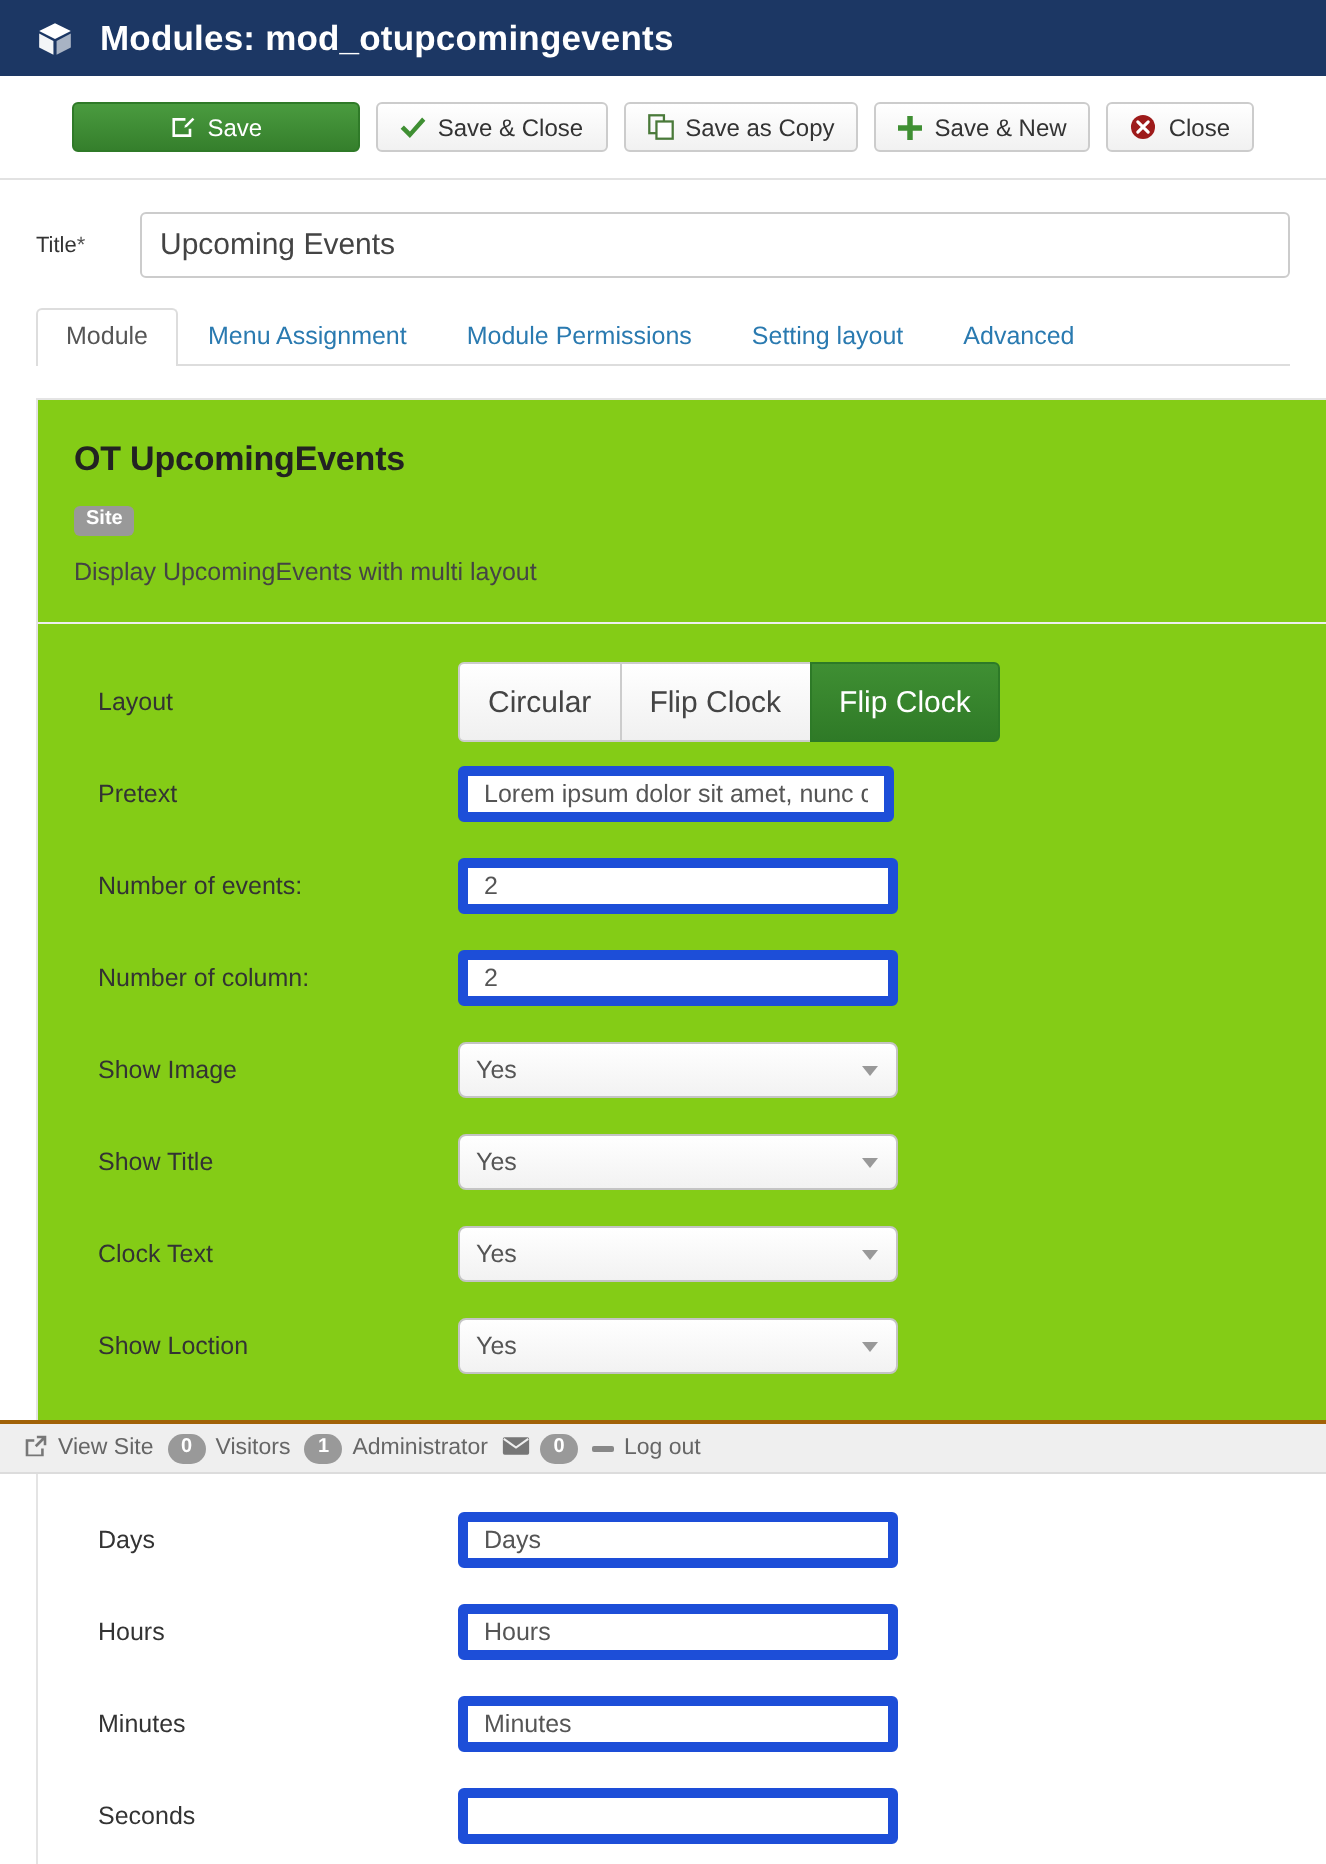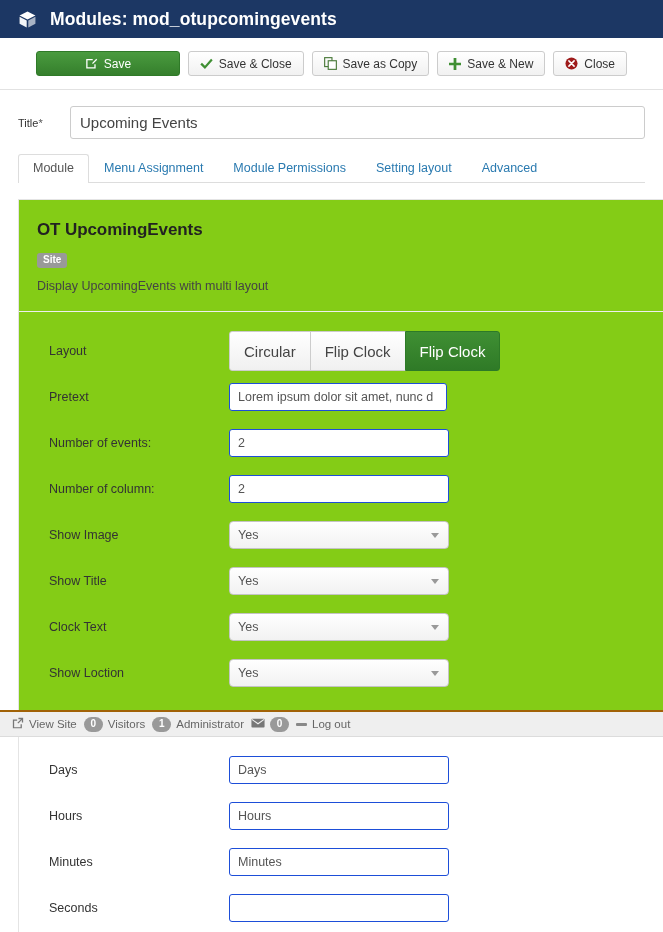--- a/index.html
+++ b/index.html
@@ -176,21 +176,21 @@
     width: 180px;
     flex: 0 0 auto;
     font-size: 12.5px;
     color: #333333;
   }
   .fld {
     height: 28px;
     font-size: 12.5px;
     color: #555555;
     padding: 0 8px;
-    border: 1px solid #1d4ed8;
+    border: 5px solid #1d4ed8;
     border-radius: 3px;
     background: #ffffff;
     font-family: "Liberation Sans", sans-serif;
     outline: none;
     width: 220px;
   }
   .fld.narrow { width: 218px; }
   .sel {
     position: relative;
     width: 220px;

